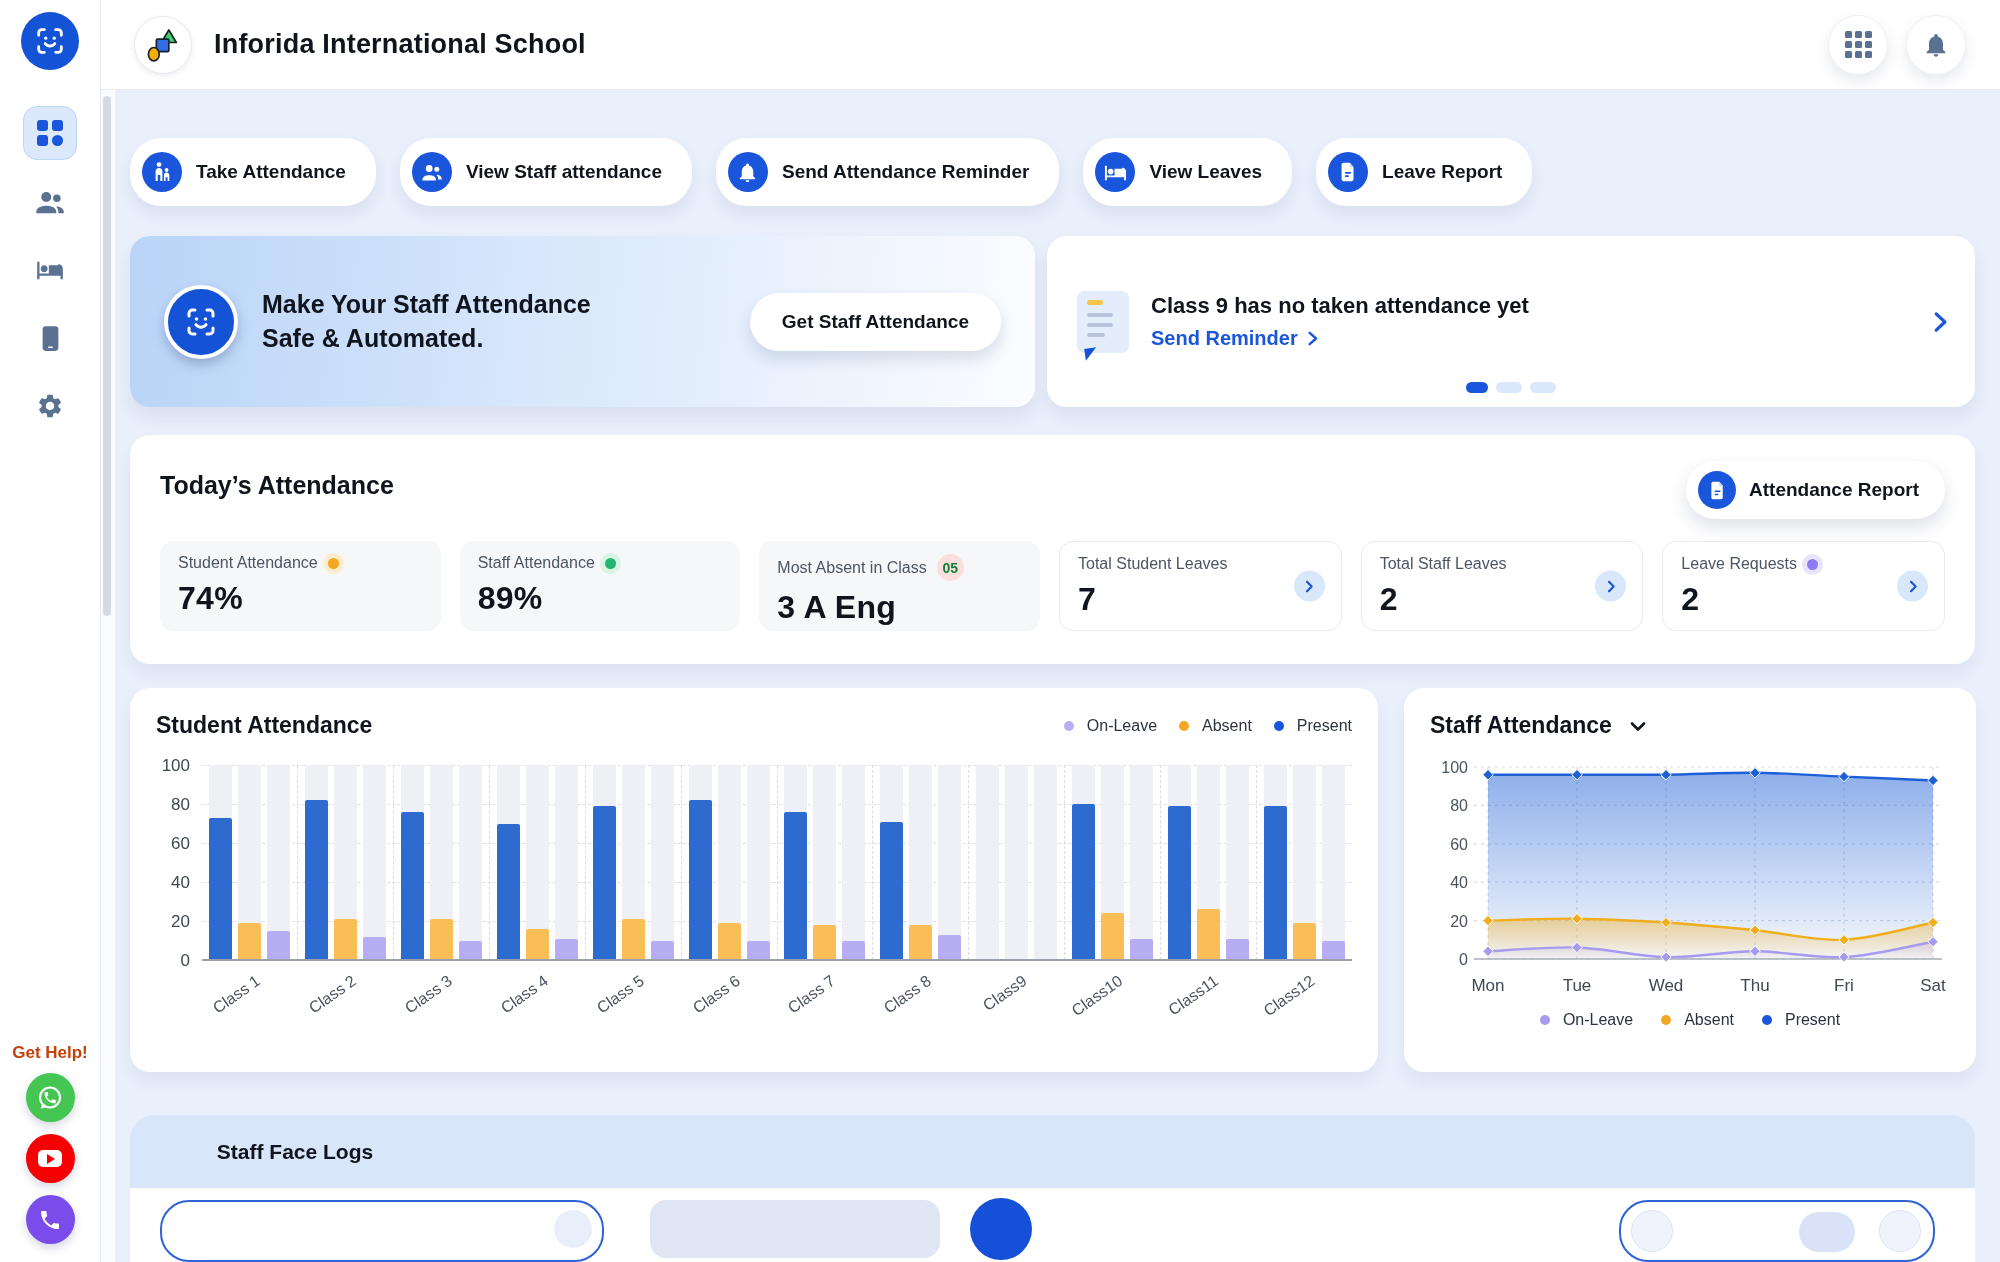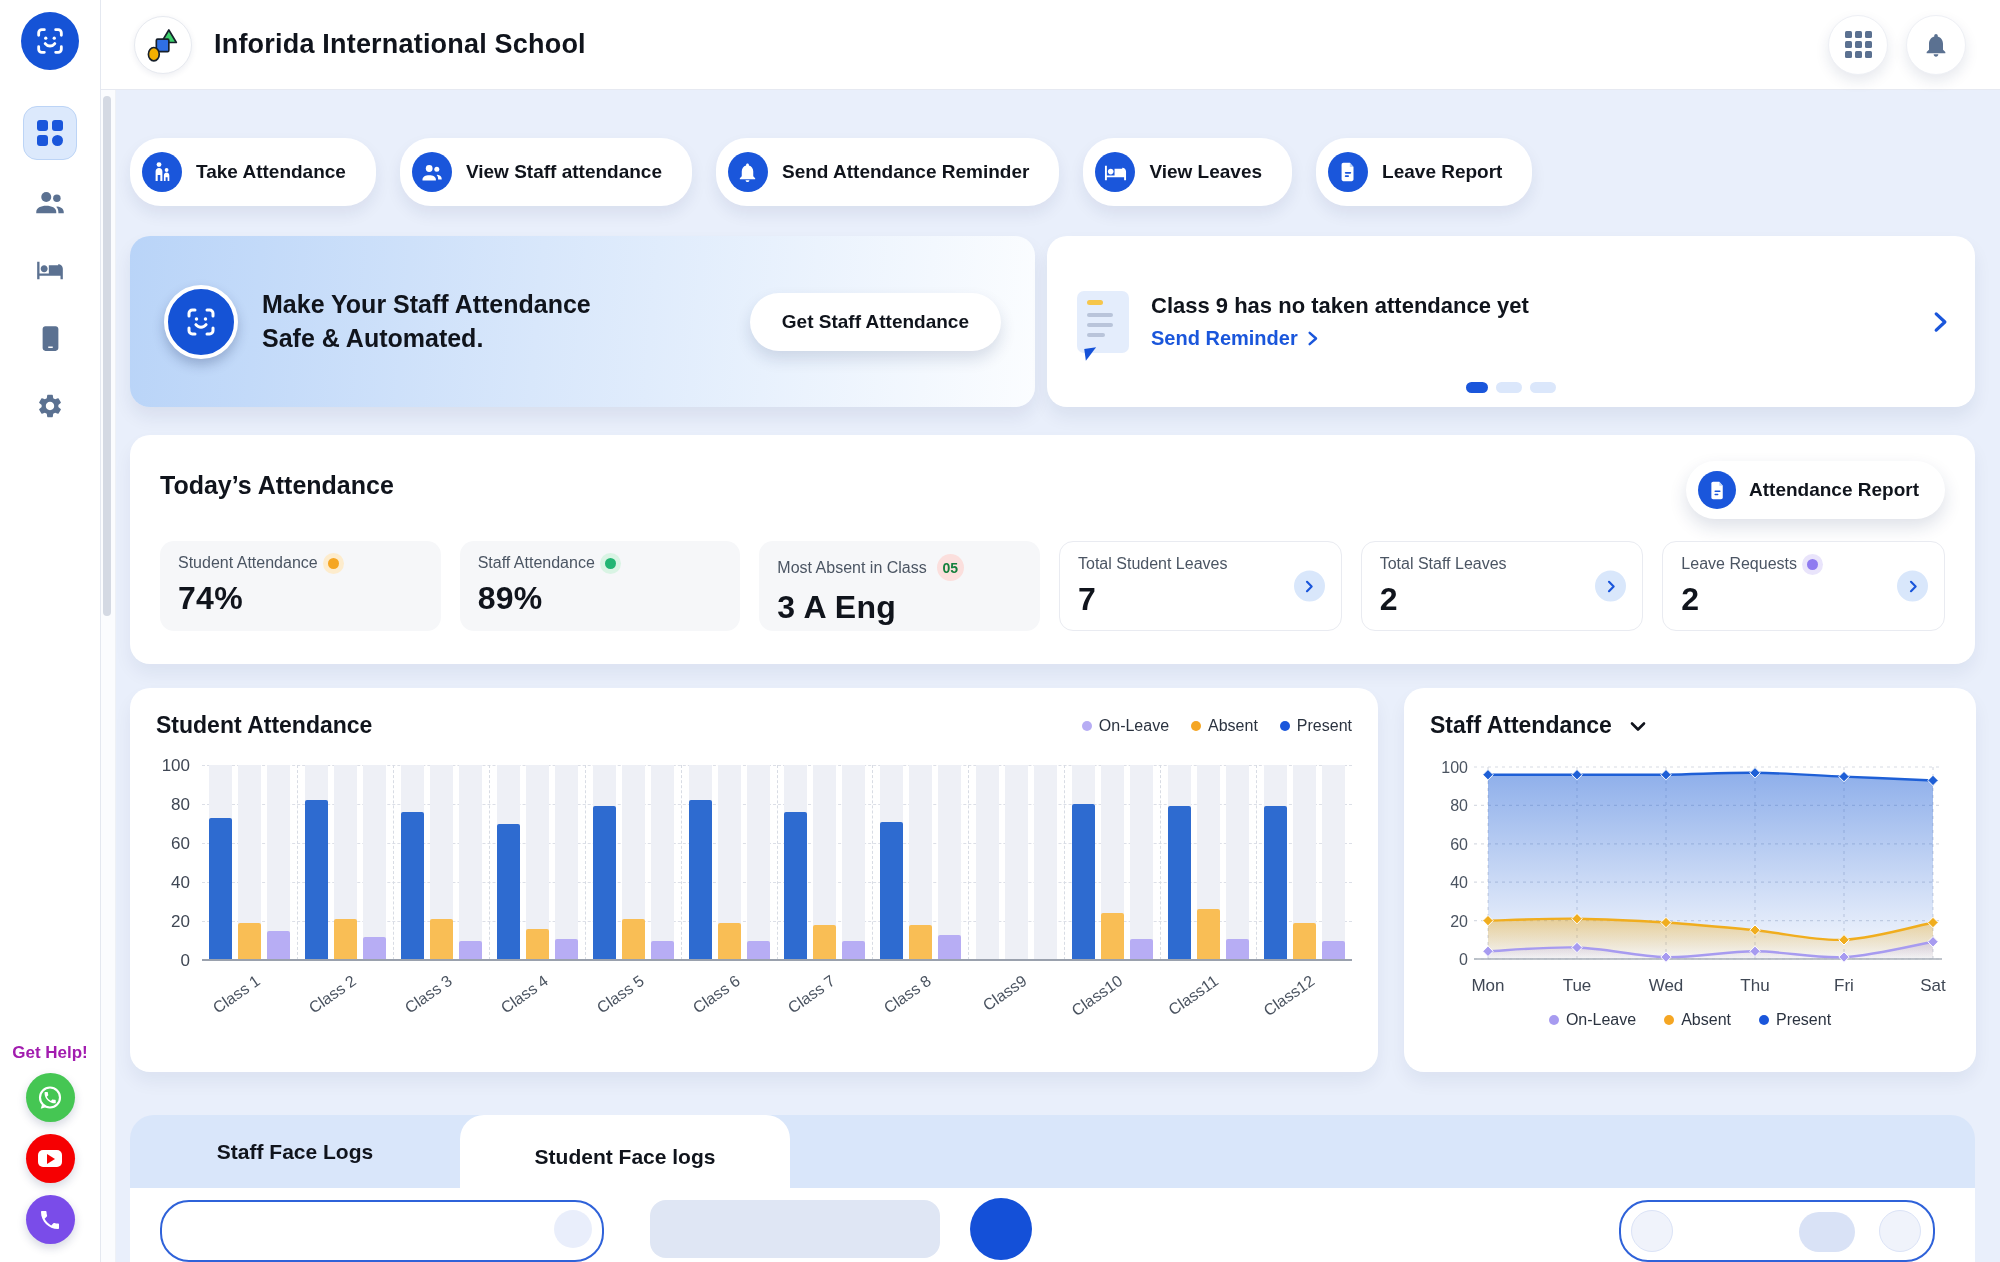--- a/index.html
+++ b/index.html
@@ -9,21 +9,21 @@
   .rail{position:absolute;left:0;top:0;width:100px;height:1262px;background:#fff;border-right:1px solid #e4e8f0;z-index:30;
         display:flex;flex-direction:column;align-items:center;}
   .rail-logo{width:58px;height:58px;border-radius:50%;background:#1553d6;margin-top:12px;display:flex;align-items:center;justify-content:center;}
   .nav-item{width:52px;height:52px;border-radius:14px;display:flex;align-items:center;justify-content:center;margin-top:16px;cursor:pointer;}
   .nav-item.first{margin-top:36px;}
   .nav-item.active{background:#dce9fc;border:1px solid #bcd4f6;}
   .dash-ic{display:grid;grid-template-columns:11px 11px;grid-template-rows:11px 11px;gap:4px;}
   .dash-ic div{background:#1a56db;border-radius:3px;}
   .dash-ic div:last-child{border-radius:50%;}
   .rail-spacer{flex:1;}
-  .get-help{color:#a21caf;font-weight:700;font-size:17px;margin-bottom:10px;}
+  .get-help{color:#c2410c;font-weight:700;font-size:17px;margin-bottom:10px;}
   .help-circle{width:49px;height:49px;border-radius:50%;margin-bottom:12px;display:flex;align-items:center;justify-content:center;cursor:pointer;box-shadow:0 4px 10px rgba(20,40,90,.18);}
   .wa{background:#45c653;}
   .yt{background:#f60002;}
   .ph{background:#7a4ce9;margin-bottom:18px;}
   .yt-rect{width:24px;height:17px;background:#fff;border-radius:5px;display:flex;align-items:center;justify-content:center;}
   .yt-tri{width:0;height:0;border-left:8px solid #f60002;border-top:5px solid transparent;border-bottom:5px solid transparent;margin-left:2px;}
   
   .header{position:absolute;left:100px;top:0;right:0;height:90px;background:#fff;border-bottom:1px solid #e6e9f1;z-index:20;
           display:flex;align-items:center;padding:0 34px;box-sizing:border-box;}
   .school-logo{width:56px;height:56px;border-radius:50%;border:1px solid #e7eaf0;box-shadow:0 2px 6px rgba(20,40,90,.08);display:flex;align-items:center;justify-content:center;background:#fff;}
@@ -95,21 +95,21 @@
   .stat-chev{position:absolute;right:16px;top:50%;transform:translateY(-50%);width:31px;height:31px;border-radius:50%;
              background:#d9e7fb;display:flex;align-items:center;justify-content:center;cursor:pointer;}
   
   .crow{margin-top:24px;display:flex;gap:26px;}
   .chart-card{border-radius:20px;background:#fff;box-shadow:0 10px 18px rgba(20,40,90,.06);padding:24px 26px;box-sizing:border-box;height:384px;}
   .chart-left{flex:0 0 1248px;}
   .chart-right{flex:1;}
   .chart-head{display:flex;align-items:center;}
   .chart-title{font-size:23px;font-weight:800;}
   .legend{margin-left:auto;display:flex;gap:22px;align-items:center;}
-  .litem{display:flex;align-items:center;gap:7px;font-size:16px;color:#2b3340;}
+  .litem{display:flex;align-items:center;gap:13px;font-size:16px;color:#2b3340;}
   .ldot{width:10px;height:10px;border-radius:50%;}
   .bar-wrap{display:flex;margin-top:26px;}
   .y-axis{width:46px;position:relative;height:195px;flex:0 0 auto;}
   .y-axis .tick{position:absolute;right:12px;font-size:17px;color:#3f4754;}
   .bar-area{flex:1;position:relative;height:195px;}
   .gridline{position:absolute;left:0;right:0;border-top:1.5px dashed #dcdfe7;}
   .axisline{position:absolute;left:0;right:0;bottom:-1px;border-top:2px solid #9aa1ad;}
   .groups{position:absolute;inset:0;display:flex;}
   .bgroup{flex:1;display:flex;align-items:flex-end;justify-content:center;gap:6px;position:relative;}
   .bgroup.sep{border-left:1.5px dashed #d8dce4;}
@@ -720,21 +720,20 @@
             <div class="litem">
                 <span class="ldot" style="background: rgb(26, 86, 219);"></span>
                 <span>Present</span>
               </div>
           </div>
         </div>
       </div>
 
       <div class="tabstrip">
         <div class="tab">Staff Face Logs</div>
-        <div class="tab active">Student Face logs</div>
       </div>
       <div class="panel">
         <div class="search-box">
             <div class="search-circ"></div>
           </div>
         <div class="gray-pill"></div>
         <div class="blue-circ"></div>
         <div class="right-ctl">
           <div class="rc-c1"></div>
           <div class="rc-mid"></div>

